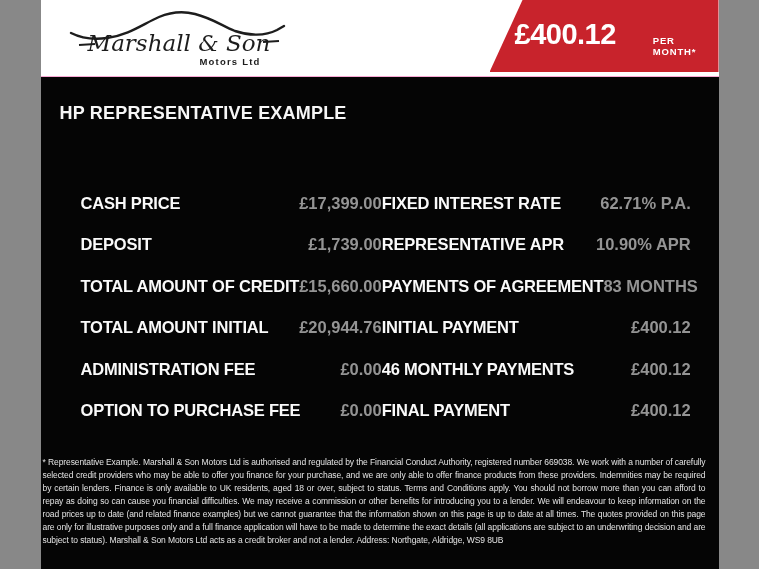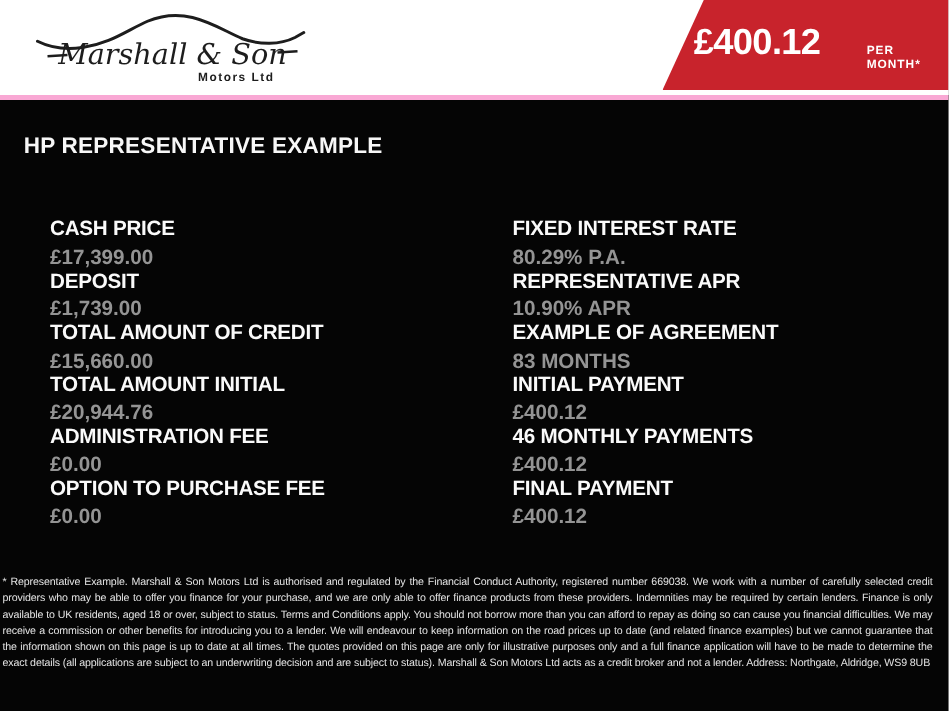--- a/index.html
+++ b/index.html
@@ -1,52 +1,51 @@
 <!DOCTYPE html>
 <html style="--accent-red: #C8232C; --panel-black: #050505; --value-gray: #949494;"><head>
 <meta charset="utf-8">
 <style>
   * { margin:0; padding:0; box-sizing:border-box; }
   html,body { background:#888; }
   .page {
-    width:759px; height:569px; position:relative; overflow:hidden;
+    width:678px; height:569px; position:relative; overflow:hidden;
     background:#ffffff; font-family:"Liberation Sans", sans-serif;
     margin:0 auto;
   }
   
   .header { position:relative; height:76px; background:#ffffff; }
   .logo { position:absolute; left:26px; top:6px; }
   .badge {
     position:absolute; top:0; right:0; width:229px; height:72px;
     background:var(--accent-red, #C8232C);
     clip-path:polygon(33px 0, 100% 0, 100% 100%, 0 100%);
     display:flex; align-items:baseline; padding:20px 0 0 25px; gap:13px;
   }
   .badge-amount { font-size:29px; line-height:1; font-weight:700; color:#fff; letter-spacing:-0.5px; }
   .badge-per { font-size:9.5px; font-weight:700; color:#fff; letter-spacing:0.8px;padding-left:24px; }
   
   .panel {
     position:absolute; top:76px; left:0; right:0; bottom:0;
     background:var(--panel-black, #050505);
-    border-top:4px solid #f9a8d4;
+    border-top:1px solid #f9a8d4;
   }
   .panel-heading {
     position:absolute; left:19px; top:26px;
     font-size:18px; font-weight:700; color:#f7f7f7; letter-spacing:0.2px;
   }
   .cols {
     position:absolute; top:94px; left:40px; right:40px;
     display:flex; justify-content:space-between;
   }
   .col-left  { width:308px; }
   .col-right { width:309px; }
   .frow {
     height:41.5px; display:flex; justify-content:space-between;
-    align-items:flex-start;
-    flex-direction:column;
+    align-items:flex-end;
   }
   .flabel {
     font-size:16.5px; line-height:19px; font-weight:700; color:#fafafa;
     letter-spacing:-0.2px; white-space:nowrap;
   }
   .fvalue {
     font-size:16.5px; line-height:19px; font-weight:700;
     color:var(--value-gray, #949494); white-space:nowrap;
   }
   .disclaimer {
@@ -105,28 +104,28 @@
         </div>
         <div class="frow">
           <span class="flabel">OPTION TO PURCHASE FEE</span>
           <span class="fvalue">£0.00</span>
         </div>
       </div>
 
       <div class="col-right">
         <div class="frow">
           <span class="flabel">FIXED INTEREST RATE</span>
-          <span class="fvalue">80.29% P.A.</span>
+          <span class="fvalue">62.71% P.A.</span>
         </div>
         <div class="frow">
           <span class="flabel">REPRESENTATIVE APR</span>
           <span class="fvalue">10.90% APR</span>
         </div>
         <div class="frow">
-          <span class="flabel">EXAMPLE OF AGREEMENT</span>
+          <span class="flabel">PAYMENTS OF AGREEMENT</span>
           <span class="fvalue">83 MONTHS</span>
         </div>
         <div class="frow">
           <span class="flabel">INITIAL PAYMENT</span>
           <span class="fvalue">£400.12</span>
         </div>
         <div class="frow">
           <span class="flabel">46 MONTHLY PAYMENTS</span>
           <span class="fvalue">£400.12</span>
         </div>

